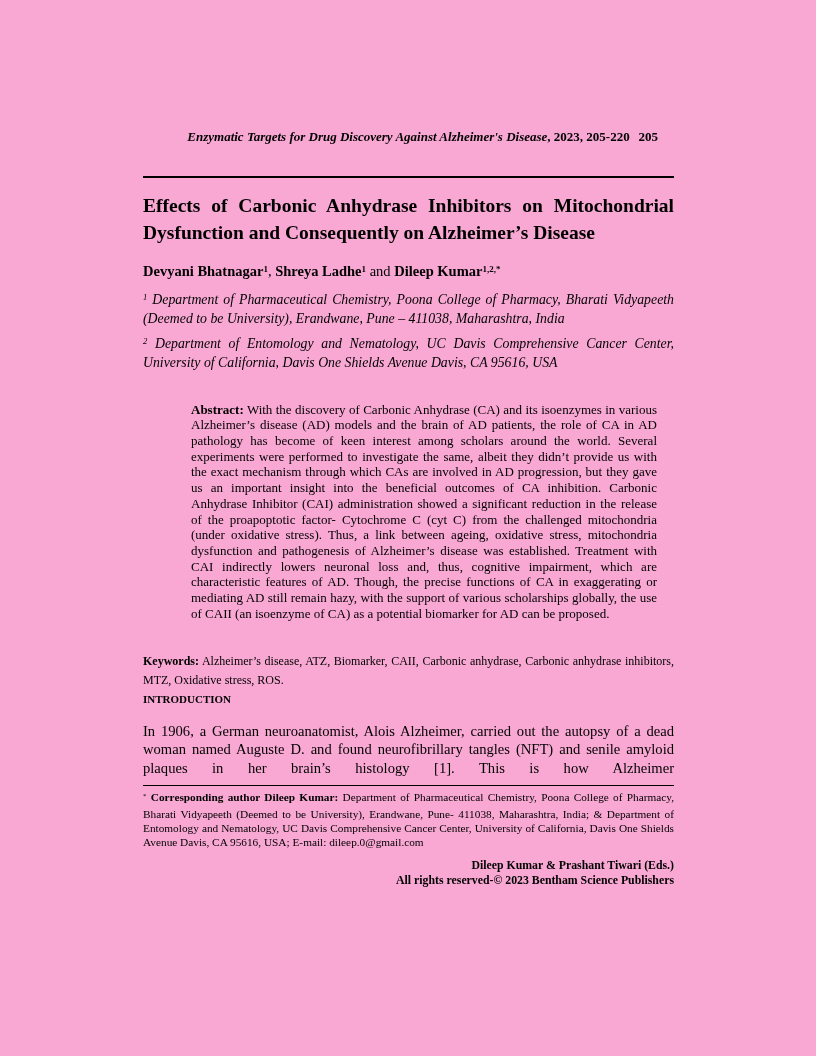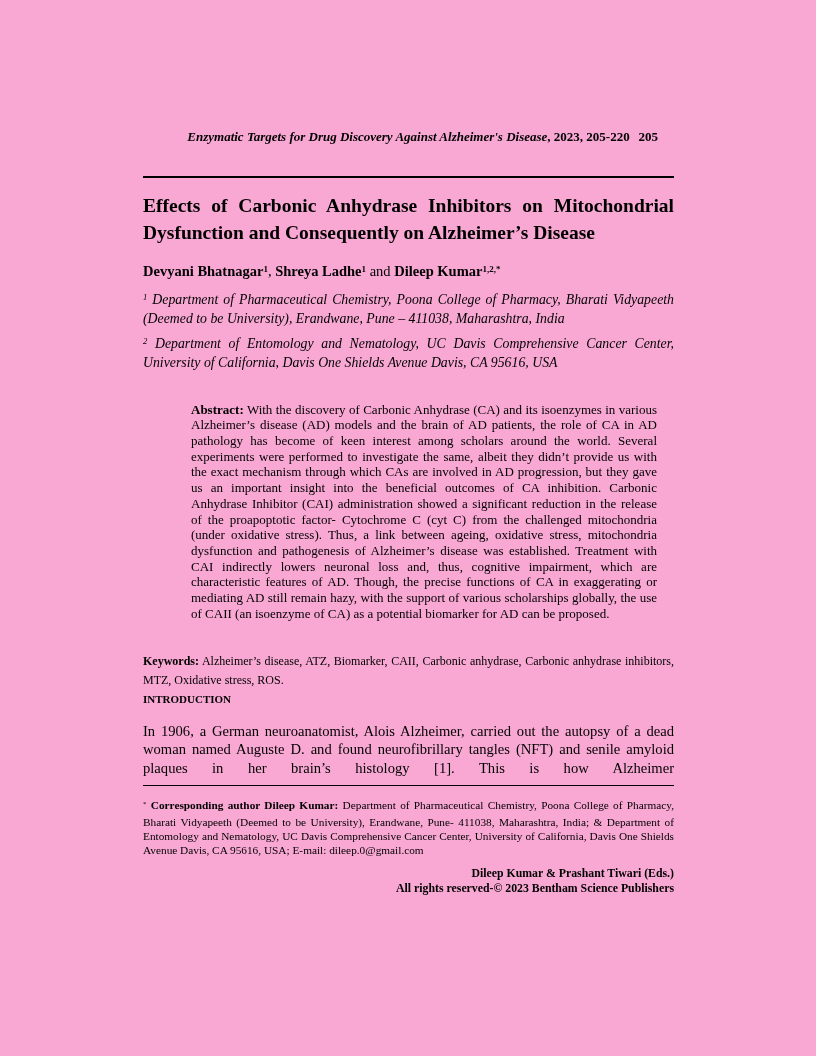--- a/index.html
+++ b/index.html
@@ -107,21 +107,21 @@
     line-height: 18.6px;
     text-align: justify;
     text-align-last: justify;
   }
   
   .footnote-rule {
     margin-top: 8px;
     border-top: 1.5px solid #000;
   }
   .footnote {
-    margin-top: 12px;
+    margin-top: 4px;
     font-size: 11.3px;
     line-height: 14.2px;
     text-align: justify;
   }
   .footnote .bold { font-weight: bold; }
   
   .page-footer {
     margin-top: 9px;
     text-align: right;
     font-size: 11.8px;

